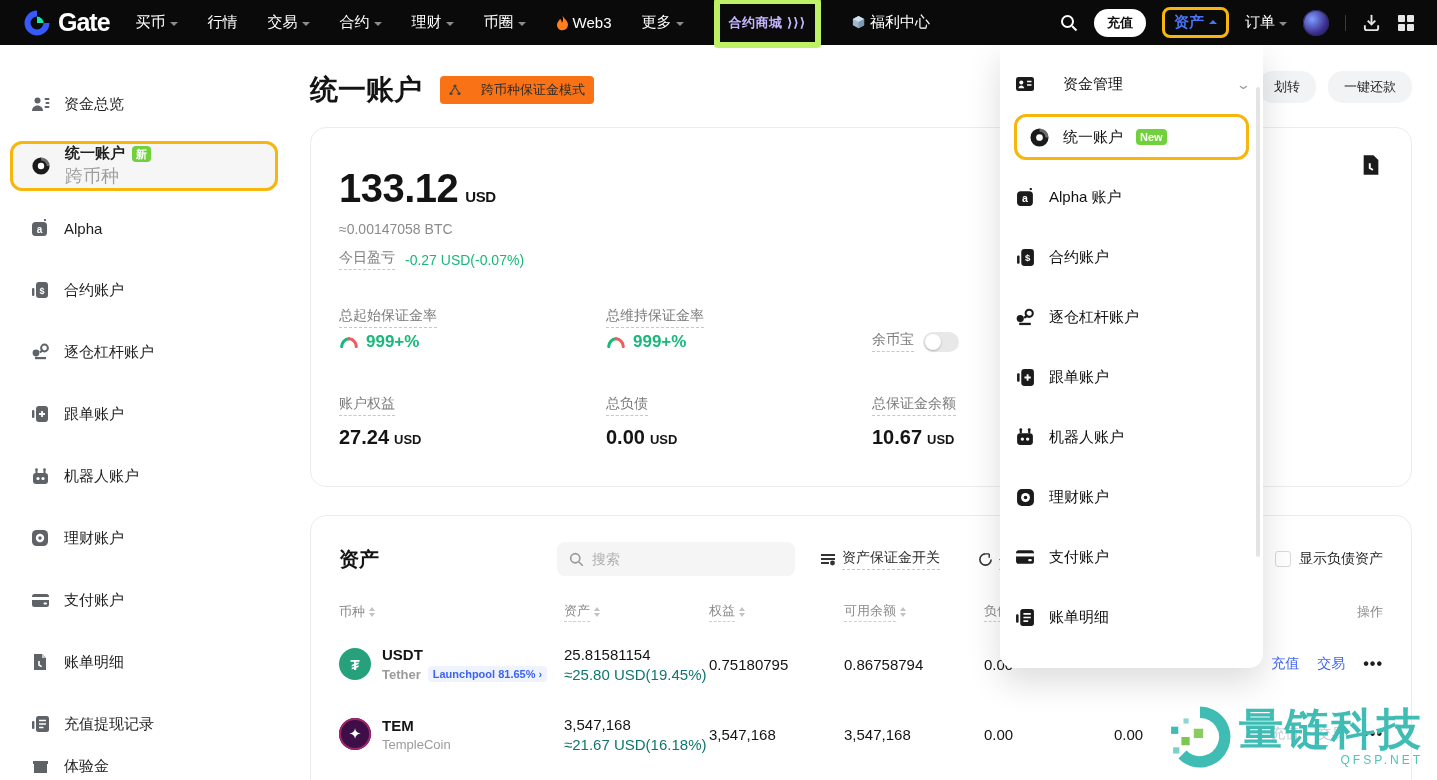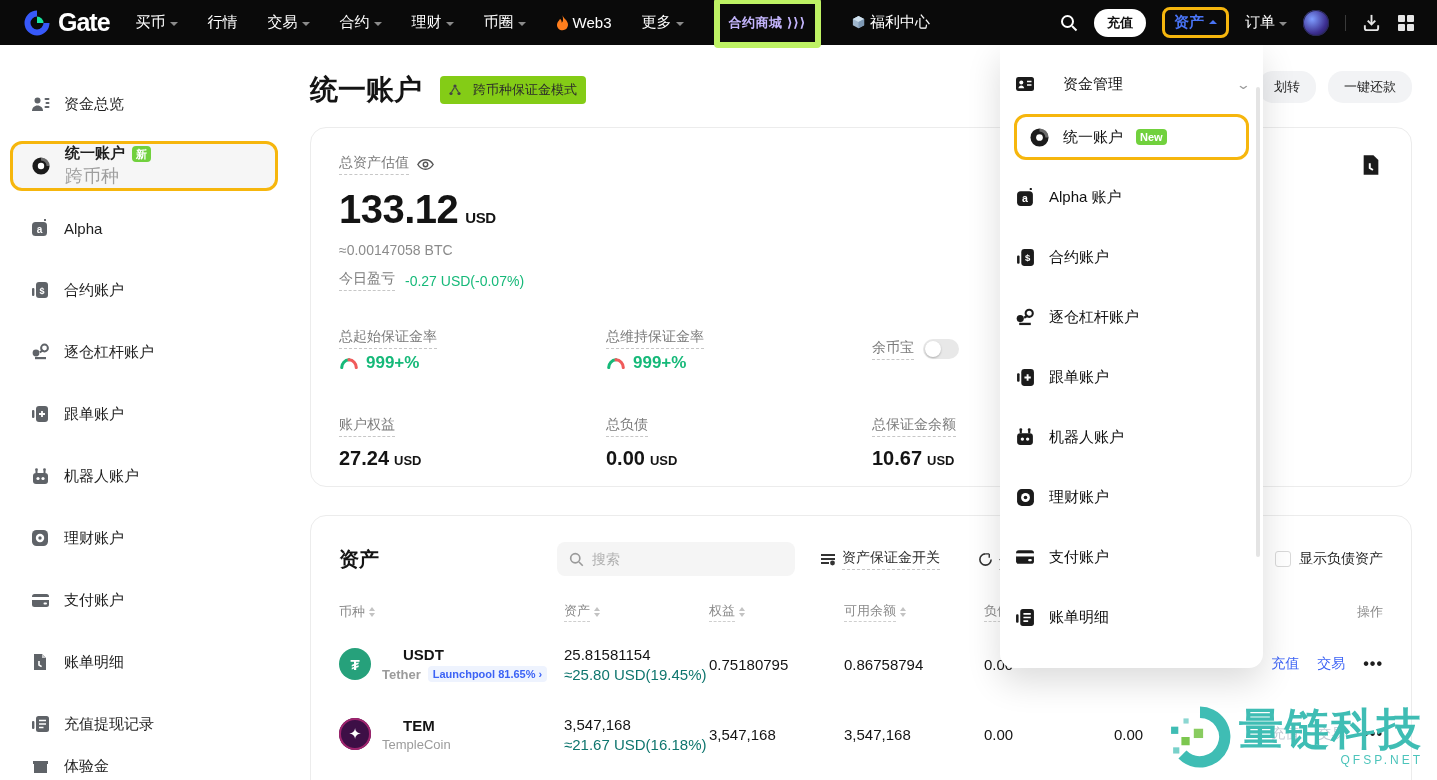--- a/index.html
+++ b/index.html
@@ -31,37 +31,37 @@
   .side-item-active { margin:6px 22px 6px 10px; padding-left:18px; height:50px; border:3px solid #f6b60d; border-radius:12px; background:#f6f6f6; }
   .active-lines { display:flex; flex-direction:column; gap:1px; }
   .active-top { display:flex; align-items:center; gap:7px; font-weight:700; }
   .sub-label { font-size:18px; color:#9e9e9e; font-weight:400; }
   .badge-green { background:#71d13d; color:#fff; font-size:11px; font-weight:700; border-radius:4px; padding:1px 4px; line-height:14px; }
 
   .main { flex:1; padding:26px 25px 0 10px; position:relative; }
   .main-header { display:flex; align-items:flex-start; justify-content:space-between; }
   .title-row { display:flex; align-items:center; gap:18px; }
   .page-title { font-size:28px; font-weight:700; }
-  .mode-badge { background:#84cc16; border-radius:4px; padding:5px 9px; font-size:13px; color:#2b2b2b; display:flex; align-items:center; gap:12px;justify-content:flex-end; }
+  .mode-badge { background:#f97316; border-radius:4px; padding:5px 9px; font-size:13px; color:#2b2b2b; display:flex; align-items:center; gap:20px;justify-content:flex-end; }
   .header-btns { display:flex; gap:12px; }
   .pill-btn { background:#f2f3f5; border:none; border-radius:15px; padding:7px 16px; font-size:13px; color:#1f1f1f; cursor:pointer; font-family:inherit; }
 
   .card { border:1px solid #ececec; border-radius:16px; padding:26px 28px; position:relative; }
   .overview-card { margin-top:18px; height:360px; }
   .dashed-label { font-size:14px; color:#7b7b7b; border-bottom:1px dashed #c7c7c7; padding-bottom:2px; display:inline-block; }
   .total-row { display:flex; align-items:center; gap:8px; }
   .big-number { font-size:40px; font-weight:700; letter-spacing:-.5px; margin-top:12px; display:flex; align-items:baseline; gap:7px; }
   .big-unit { font-size:15px; font-weight:700; }
   .btc-equiv { margin-top:10px; font-size:14px; color:#8b8b8b; }
   .pnl-row { margin-top:12px; display:flex; align-items:center; gap:10px; }
   .pnl-value { font-size:14px; font-weight:500; color:#16b979; }
   .ov-grid { display:grid; grid-template-columns:267px 266px 1fr; margin-top:36px; }
   .gauge-row { display:flex; align-items:center; gap:7px; margin-top:4px; }
   .gauge-val { color:#16b979; font-size:17px; font-weight:700; }
-  .yubibao-cell { display:flex; align-items:flex-start; gap:9px; margin-top:12px; }
+  .yubibao-cell { display:flex; align-items:flex-end; gap:9px; margin-top:12px; }
   .toggle { width:36px; height:20px; border-radius:10px; background:#e8e8e8; position:relative; cursor:pointer; }
   .toggle-knob { position:absolute; left:2px; top:2px; width:16px; height:16px; border-radius:50%; background:#fff; box-shadow:0 1px 2px rgba(0,0,0,.25); }
   .stat-value { margin-top:10px; font-size:20px; font-weight:700; display:flex; align-items:baseline; gap:5px; }
   .stat-unit { font-size:13px; font-weight:700; }
   .bill-corner { position:absolute; top:26px; right:30px; cursor:pointer; }
 
   
   .assets-card { margin-top:28px; height:400px; }
   .assets-head { display:flex; align-items:center; }
   .assets-title { font-size:20px; font-weight:700; }
@@ -80,21 +80,21 @@
   .th .lbl-u { border-bottom:1px dashed #cfcfcf; padding-bottom:1px; }
   .sort { display:flex; flex-direction:column; gap:2px; }
   .sort i { width:0; height:0; border-left:3.5px solid transparent; border-right:3.5px solid transparent; display:block; }
   .sort .up { border-bottom:4px solid #c3c3c3; }
   .sort .dn { border-top:4px solid #c3c3c3; }
   .th-last { justify-self:end; }
   .tbl-row { margin-top:14px; min-height:56px; }
   .coin-cell { display:flex; align-items:center; gap:11px; }
   .coin-icon { width:32px; height:32px; border-radius:50%; flex-shrink:0; display:flex; align-items:center; justify-content:center; color:#fff; font-weight:700; font-size:15px; }
   .coin-lines { display:flex; flex-direction:column; gap:3px; }
-  .coin-sym { font-size:15px; font-weight:700;margin-left:21px; }
+  .coin-sym { font-size:15px; font-weight:700; }
   .coin-name-row { display:flex; align-items:center; gap:7px;font-weight:bold; }
   .coin-name { font-size:13px; color:#9b9b9b; }
   .lp-badge { background:#eef3fe; color:#3d63f5; font-size:11px; padding:2px 5px; border-radius:4px; cursor:pointer; white-space:nowrap; }
   .val-lines { display:flex; flex-direction:column; gap:3px; }
   .val-main { font-size:15px; font-weight:500; }
   .val-sub { font-size:15px; color:#0f766e; }
   .num { font-size:15px; font-weight:500; }
   .action-cell { justify-self:end; display:flex; align-items:center; gap:18px; }
   .act-link { color:#3d63f5; font-size:14px; font-weight:500; cursor:pointer; }
   .act-more { color:#1f1f1f; font-weight:700; cursor:pointer; letter-spacing:1px; }
@@ -367,29 +367,20 @@
           <span>跨币种保证金模式</span>
         </span>
       </div>
       <div class="header-btns">
         <button class="pill-btn">划转</button>
         <button class="pill-btn">一键还款</button>
       </div>
     </div>
 
     <div class="card overview-card">
-      <div class="total-row">
-        <span class="dashed-label">总资产估值</span>
-        <span>
-            <svg width="17" height="13" viewBox="0 0 20 14" fill="none" stroke="#555" stroke-width="1.7">
-              <path d="M1 7s3.4-5.6 9-5.6S19 7 19 7s-3.4 5.6-9 5.6S1 7 1 7z"></path>
-              <circle cx="10" cy="7" r="2.6"></circle>
-            </svg>
-          </span>
-      </div>
       <div class="big-number">
         <span>133.12</span>
         <span class="big-unit">USD</span>
       </div>
       <div class="btc-equiv">≈0.00147058 BTC</div>
       <div class="pnl-row">
         <span class="dashed-label">今日盈亏</span>
         <span class="pnl-value">-0.27 USD(-0.07%)</span>
       </div>
 

